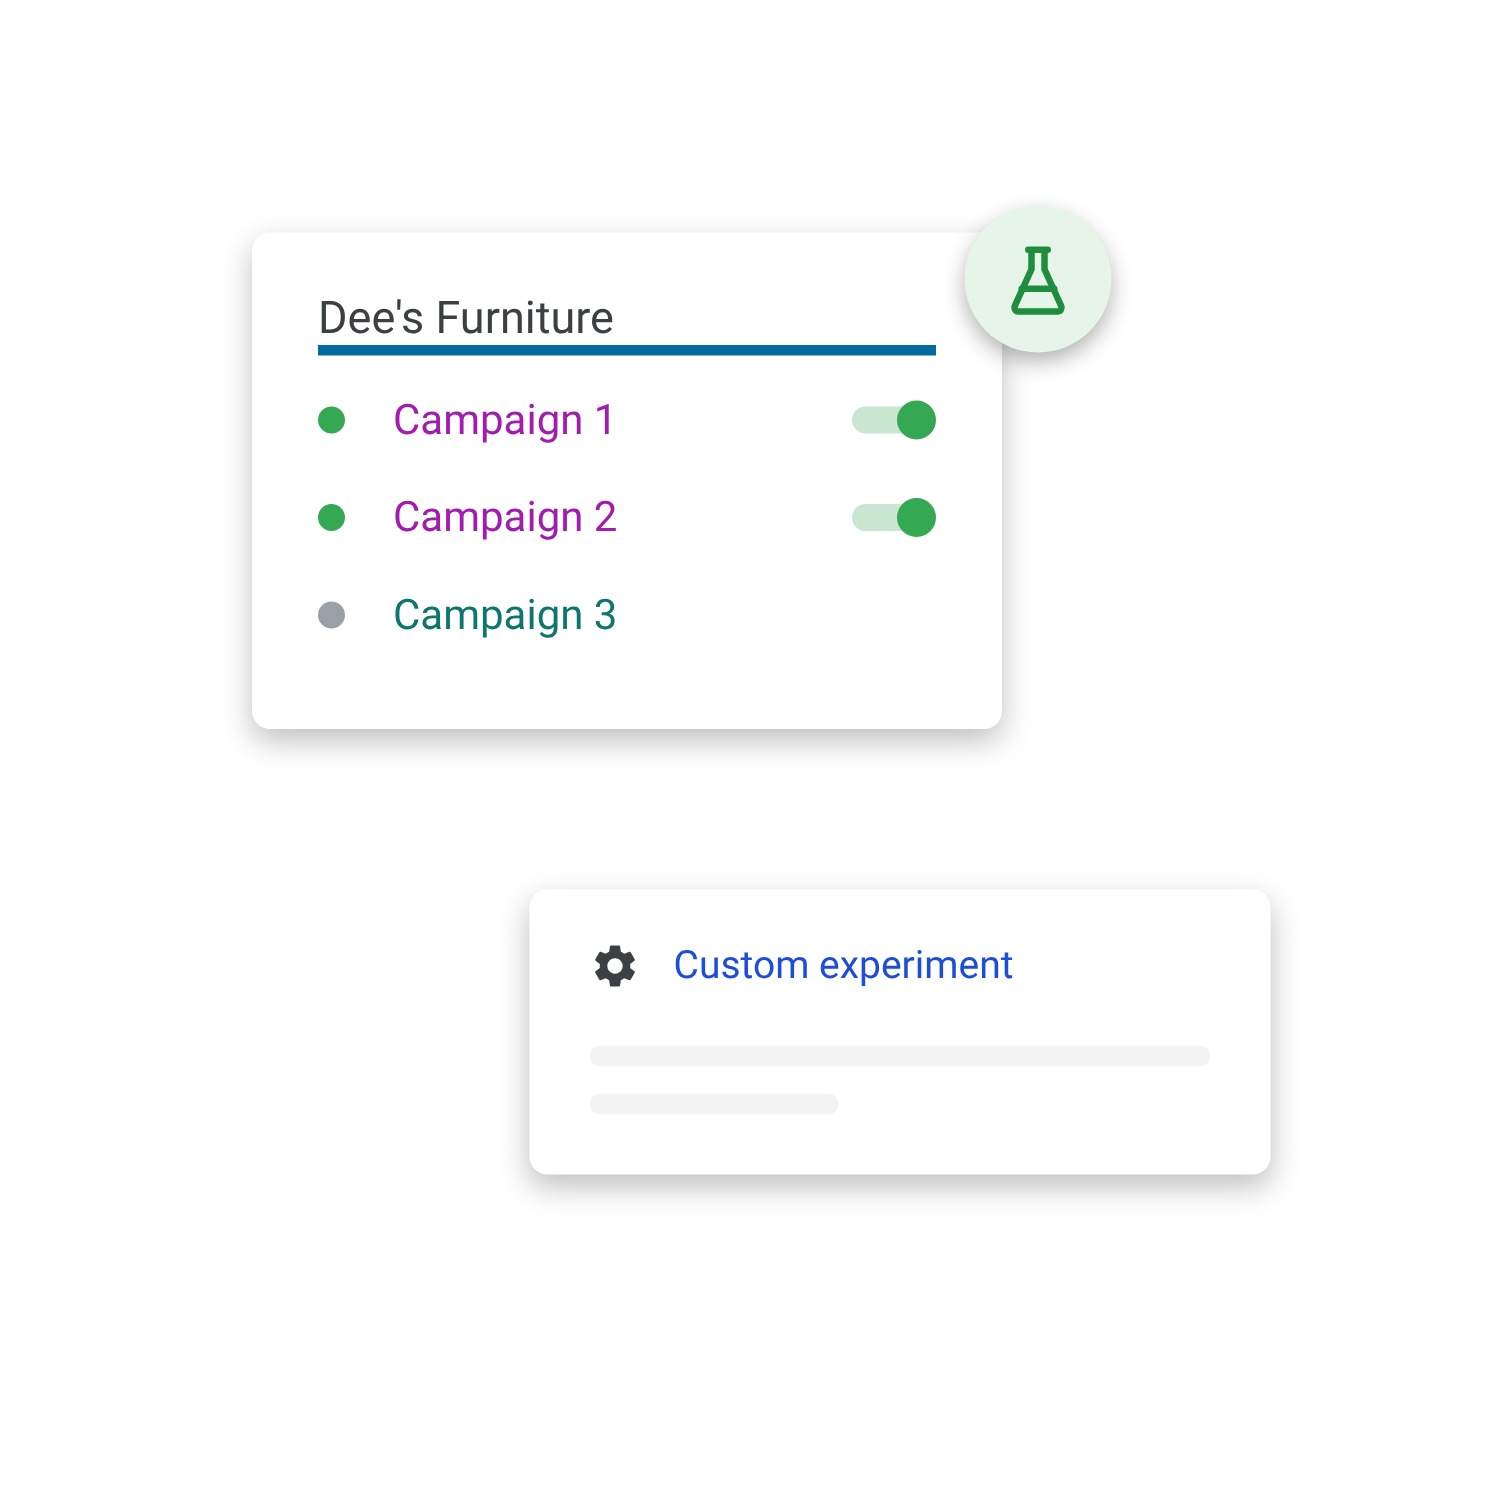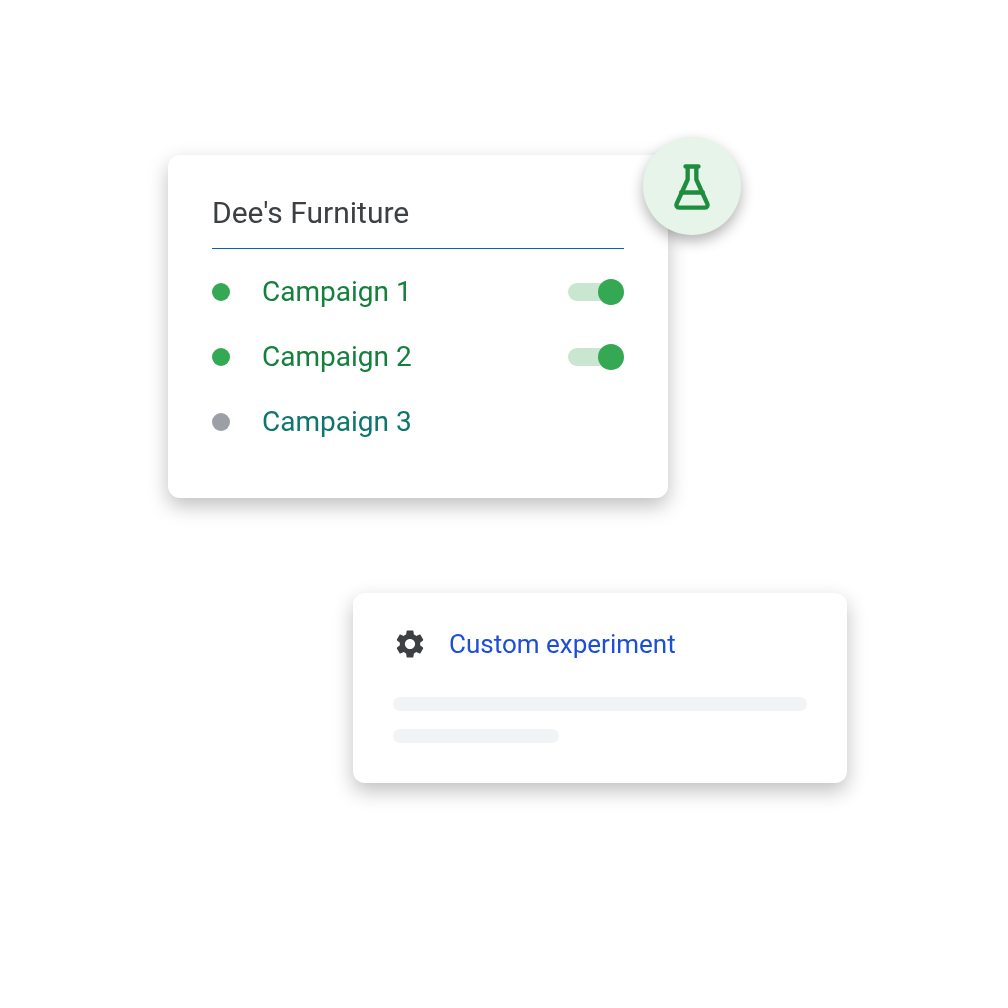--- a/index.html
+++ b/index.html
@@ -24,22 +24,21 @@
       background: #ffffff;
       border-radius: 12px;
       box-shadow: 0 8px 20px rgba(0,0,0,0.25);
       padding: 40px 44px 44px 44px;
     }
     
     .card-title {
       font-size: 30px;
       color: #3c4043;
       font-weight: 400;
-      padding-bottom: 18px;
-      border-bottom: 1px solid #0369a1;
+      border-bottom: 7px solid #0369a1;
       margin-bottom: 10px;
     }
     
     .campaign-row {
       display: flex;
       align-items: center;
       padding: 16px 0;
     }
     
     .status-dot {
@@ -52,21 +51,21 @@
     .dot-green {
       background: #34a853;
     }
     
     .dot-gray {
       background: #9aa0a6;
     }
     
     .campaign-label {
       font-size: 28px;
-      color: #15803d;
+      color: #a21caf;
       margin-left: 32px;
       flex-grow: 1;
     }
     
     .campaign-label.disabled {
       color: #0f766e;
     }
     
     .toggle {
       width: 56px;

